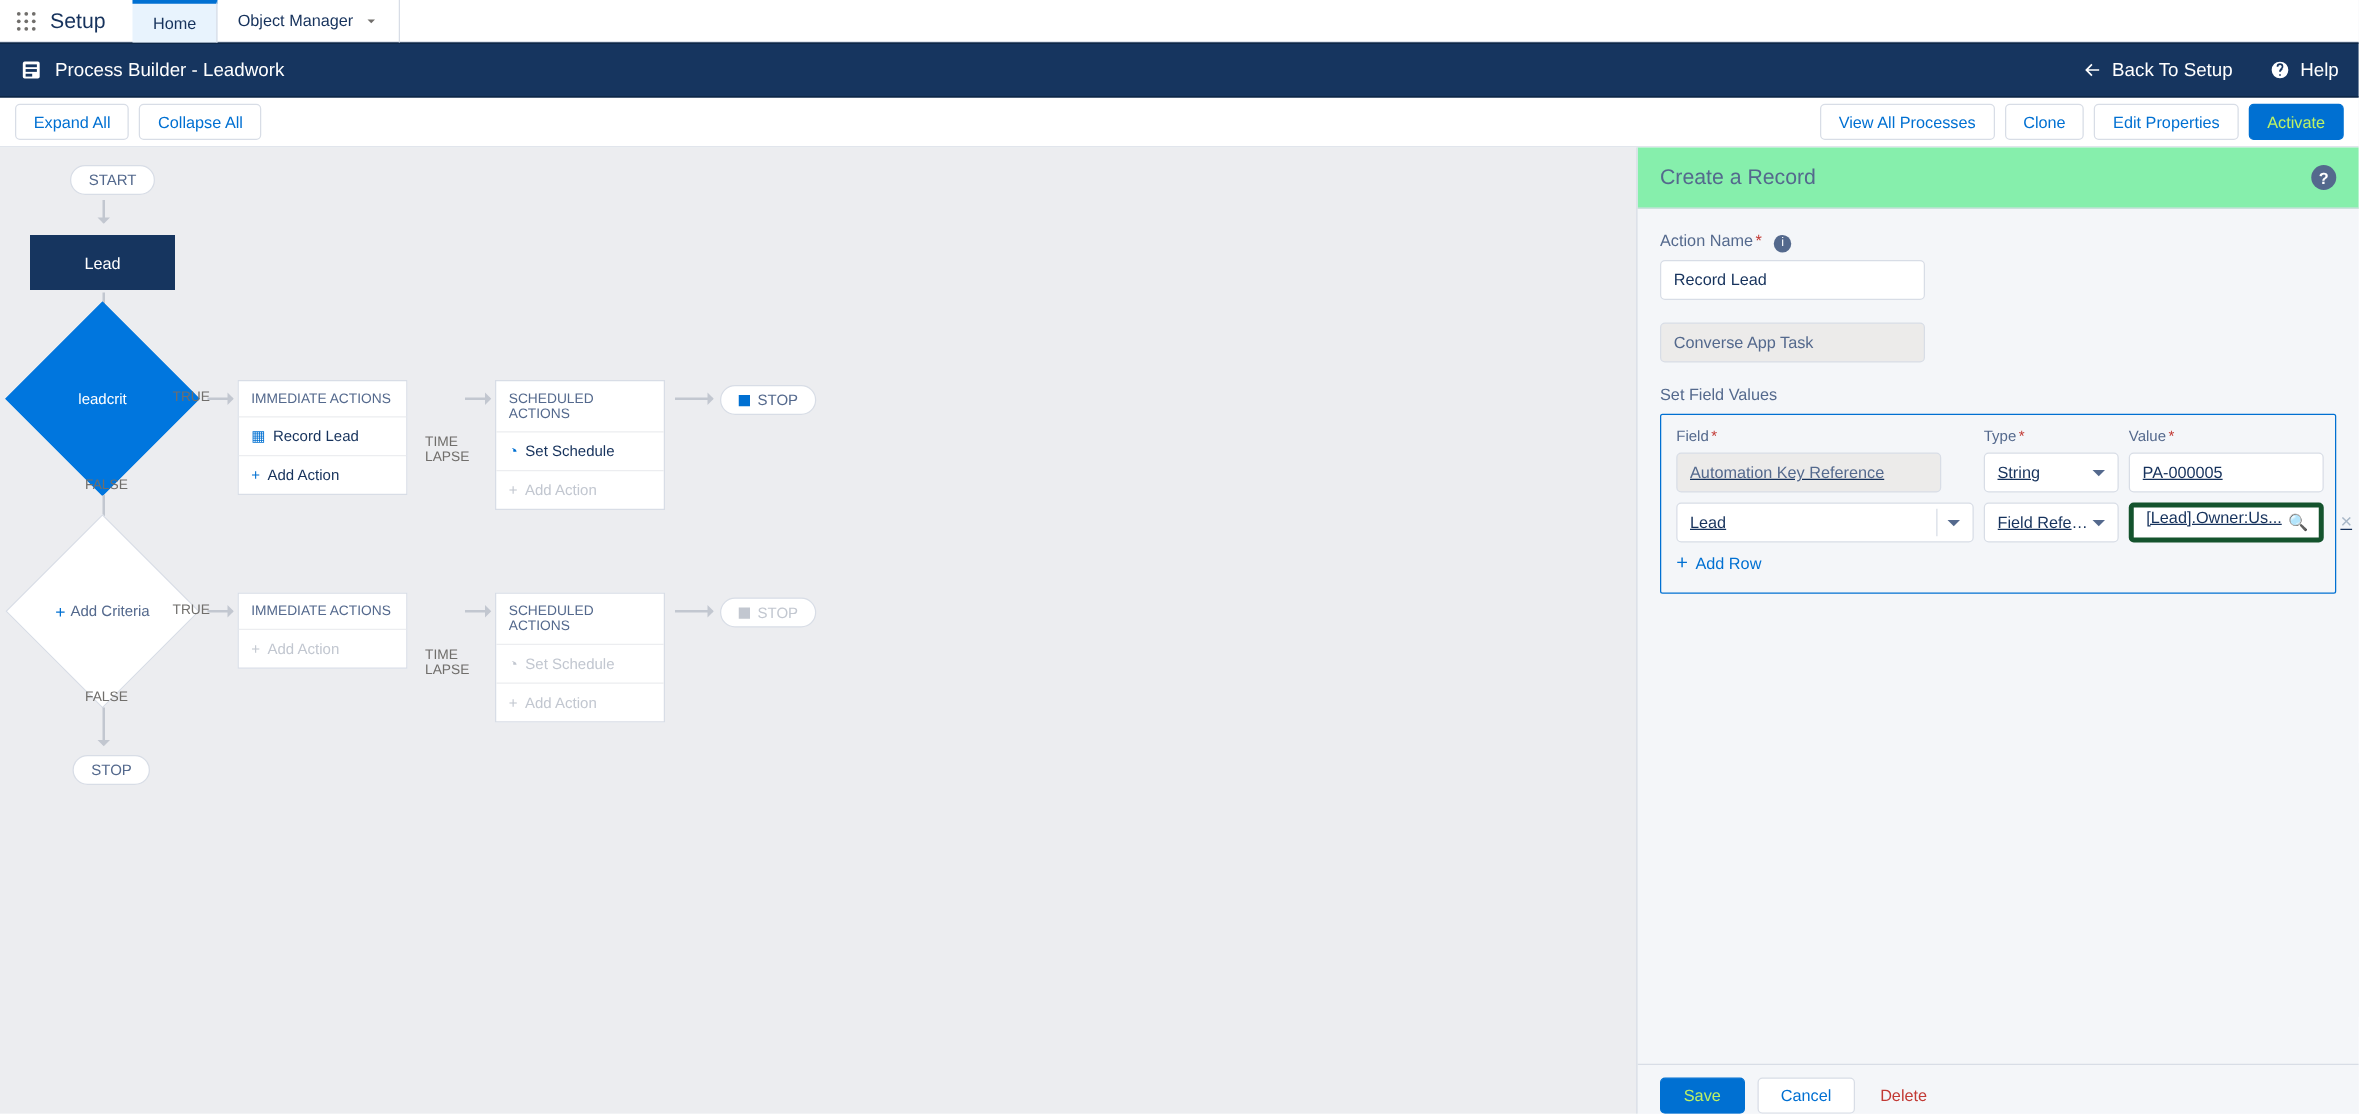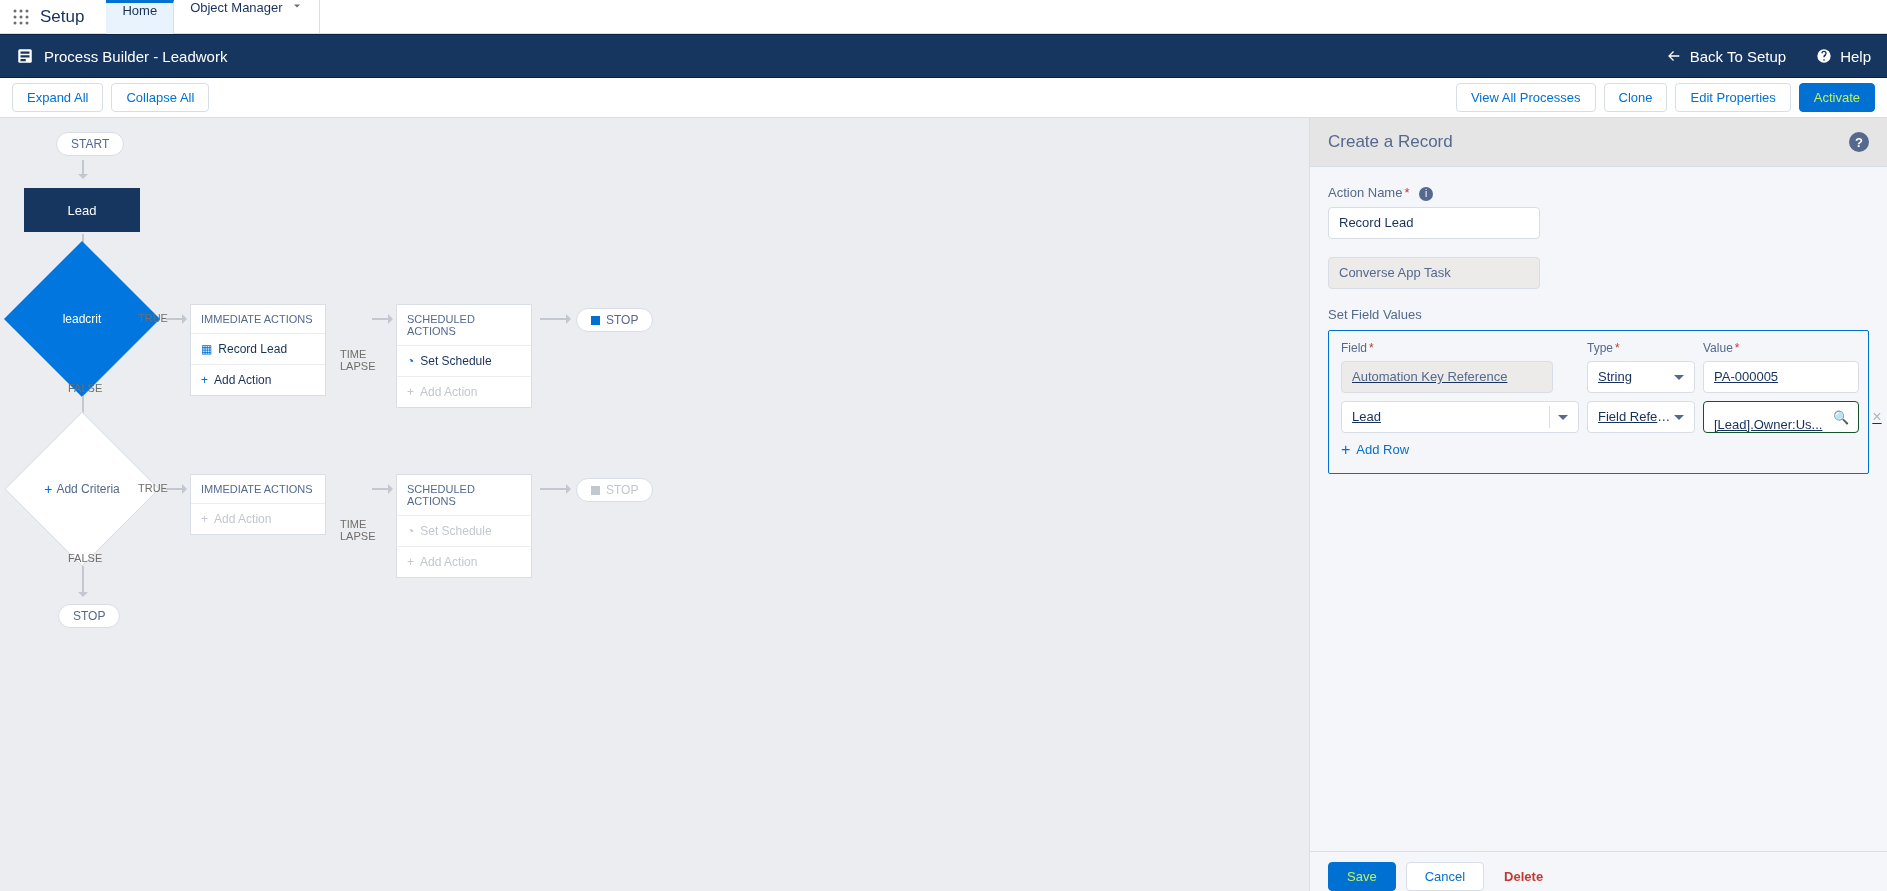--- a/index.html
+++ b/index.html
@@ -24,21 +24,21 @@
   .waffle {
     width: 34px; height: 34px;
     display: flex; align-items: center; justify-content: center;
     cursor: pointer;
   }
   .waffle svg { width: 18px; height: 18px; fill: #706e6b; }
   .setup-label { font-size: 17px; margin: 0 22px 0 2px; color: #16325c; }
   .tabs { display: flex; height: 34px; }
   .tab {
     padding: 0 16px;
-    display: flex; align-items: flex-start;
+    display: flex; align-items: center;
     border-right: 1px solid #d8dde6;
     font-size: 13px;
     color: #16325c;
     cursor: pointer;
   }
   .tab.active { background: #e8f3fd; border-top: 3px solid #0070d2; }
   .tab svg { width: 12px; height: 12px; margin-left: 8px; fill: #706e6b; }
 
   
   .title-bar {
@@ -177,21 +177,21 @@
     font-size:12px; color:#54698d;
     display:flex; align-items:center; gap:6px;
   }
   .stop-pill .sq { width:9px; height:9px; background:#0070d2; }
   .stop-pill.faded .sq { background:#c2c7d0; }
   .stop-pill.faded { color:#c2c7d0; }
 
   
   .panel-header {
     padding: 14px 18px;
-    background:#e5e5e5;
+    background:#86efac;
     border-bottom:1px solid #d8dde6;
     display:flex; align-items:center;
     font-size:17px; color:#54698d;
   }
   .panel-header .help { margin-left:auto; width:20px; height:20px; border-radius:50%;
     background:#54698d; color:#fff; display:flex; align-items:center; justify-content:center;
     font-size:13px; font-weight:bold; cursor:pointer; }
   .panel-body {
     flex:1; overflow:auto;
     padding:18px;
@@ -223,39 +223,39 @@
   .select { position:relative; display:flex; align-items:center; cursor:pointer; }
   .select::after {
     content:""; position:absolute; right:10px; top:50%;
     border:5px solid transparent; border-top-color:#54698d;
     transform:translateY(-2px);
   }
   .select.split::before {
     content:""; position:absolute; right:28px; top:4px; bottom:4px;
     width:1px; background:#d8dde6;
   }
-  .lookup { position:relative; display:flex; align-items:flex-end;
-    border:1px solid #14532d; border-radius:4px; background:#fff;
+  .lookup { position:relative; display:flex; align-items:flex-start;
+    border:4px solid #14532d; border-radius:4px; background:#fff;
     padding:0 28px 0 10px; font-size:13px; color:#16325c;
     white-space:nowrap; overflow:hidden; text-overflow:ellipsis; cursor:pointer; }
   .lookup .mag { position:absolute; right:8px; top:50%; transform:translateY(-50%);
     color:#54698d; font-size:13px; }
   .del-x { color:#a8b7c7; font-size:16px; cursor:pointer; text-align:center; }
   .add-row { margin-top:8px; color:#0070d2; font-size:13px; cursor:pointer;
     display:flex; align-items:center; gap:6px; }
   .add-row .plus { font-size:16px; }
 
   .panel-footer {
     padding:10px 18px 0;
     display:flex; gap:10px;
     border-top:1px solid #d8dde6;
     background:#f4f6f9;
   }
   .panel-footer .btn { padding:6px 18px; }
-  .panel-footer .link-btn { background:none; border:none; color:#c23934; cursor:pointer; padding:6px 10px; font-size:13px;font-weight:bold; }
+  .panel-footer .link-btn { background:none; border:none; color:#c23934; cursor:pointer; padding:6px 10px; font-size:13px; }
   .panel-footer .btn-primary { border-color:#0070d2; }
 
   
   .pos { position:absolute; }
 </style>
 </head>
 <body>
 
 <div class="top-nav">
   <div class="waffle">

